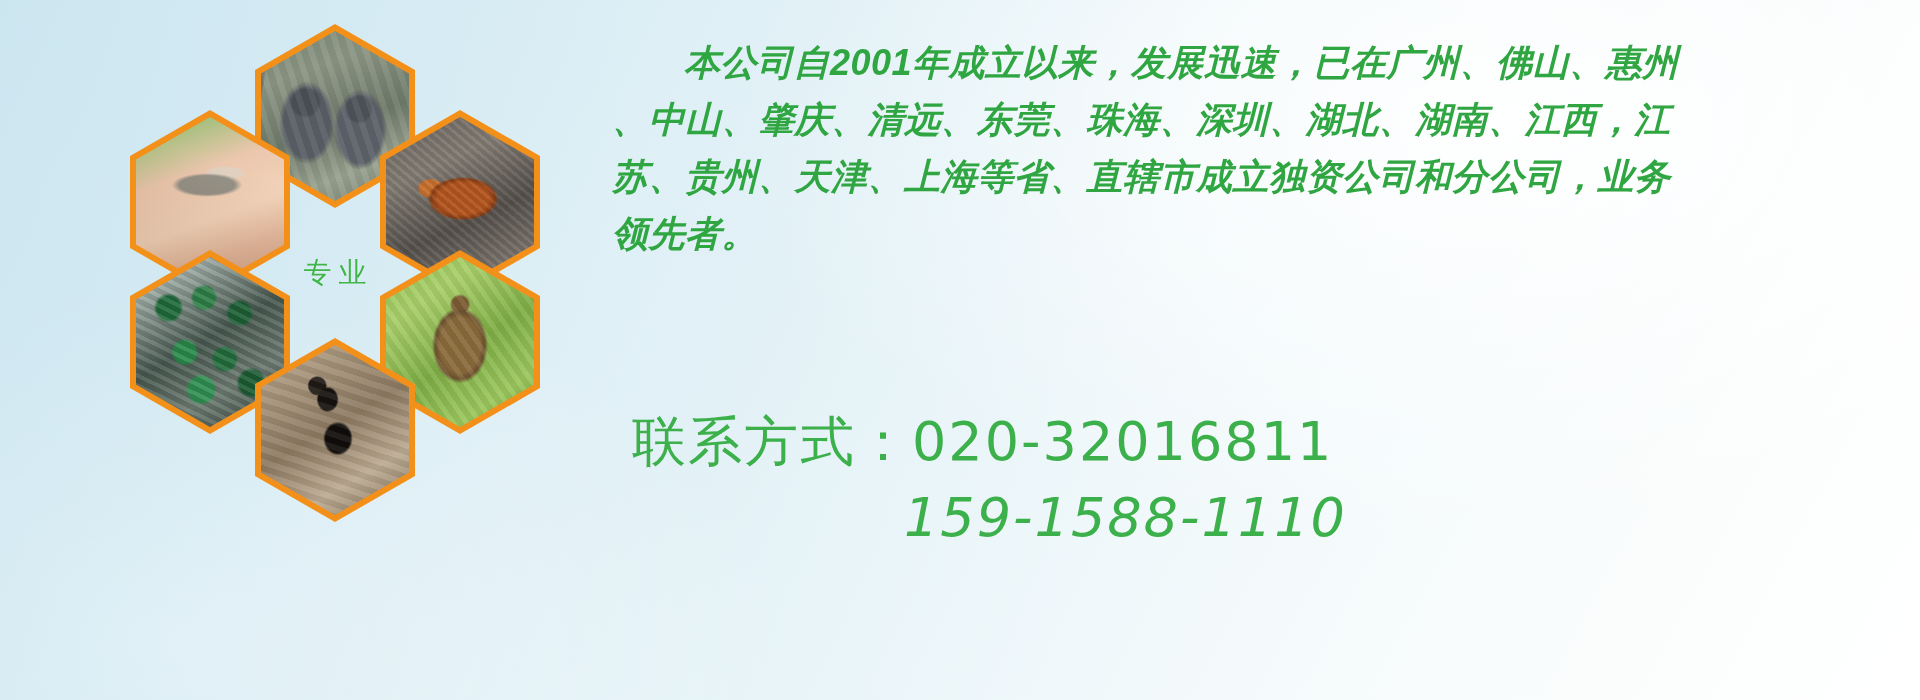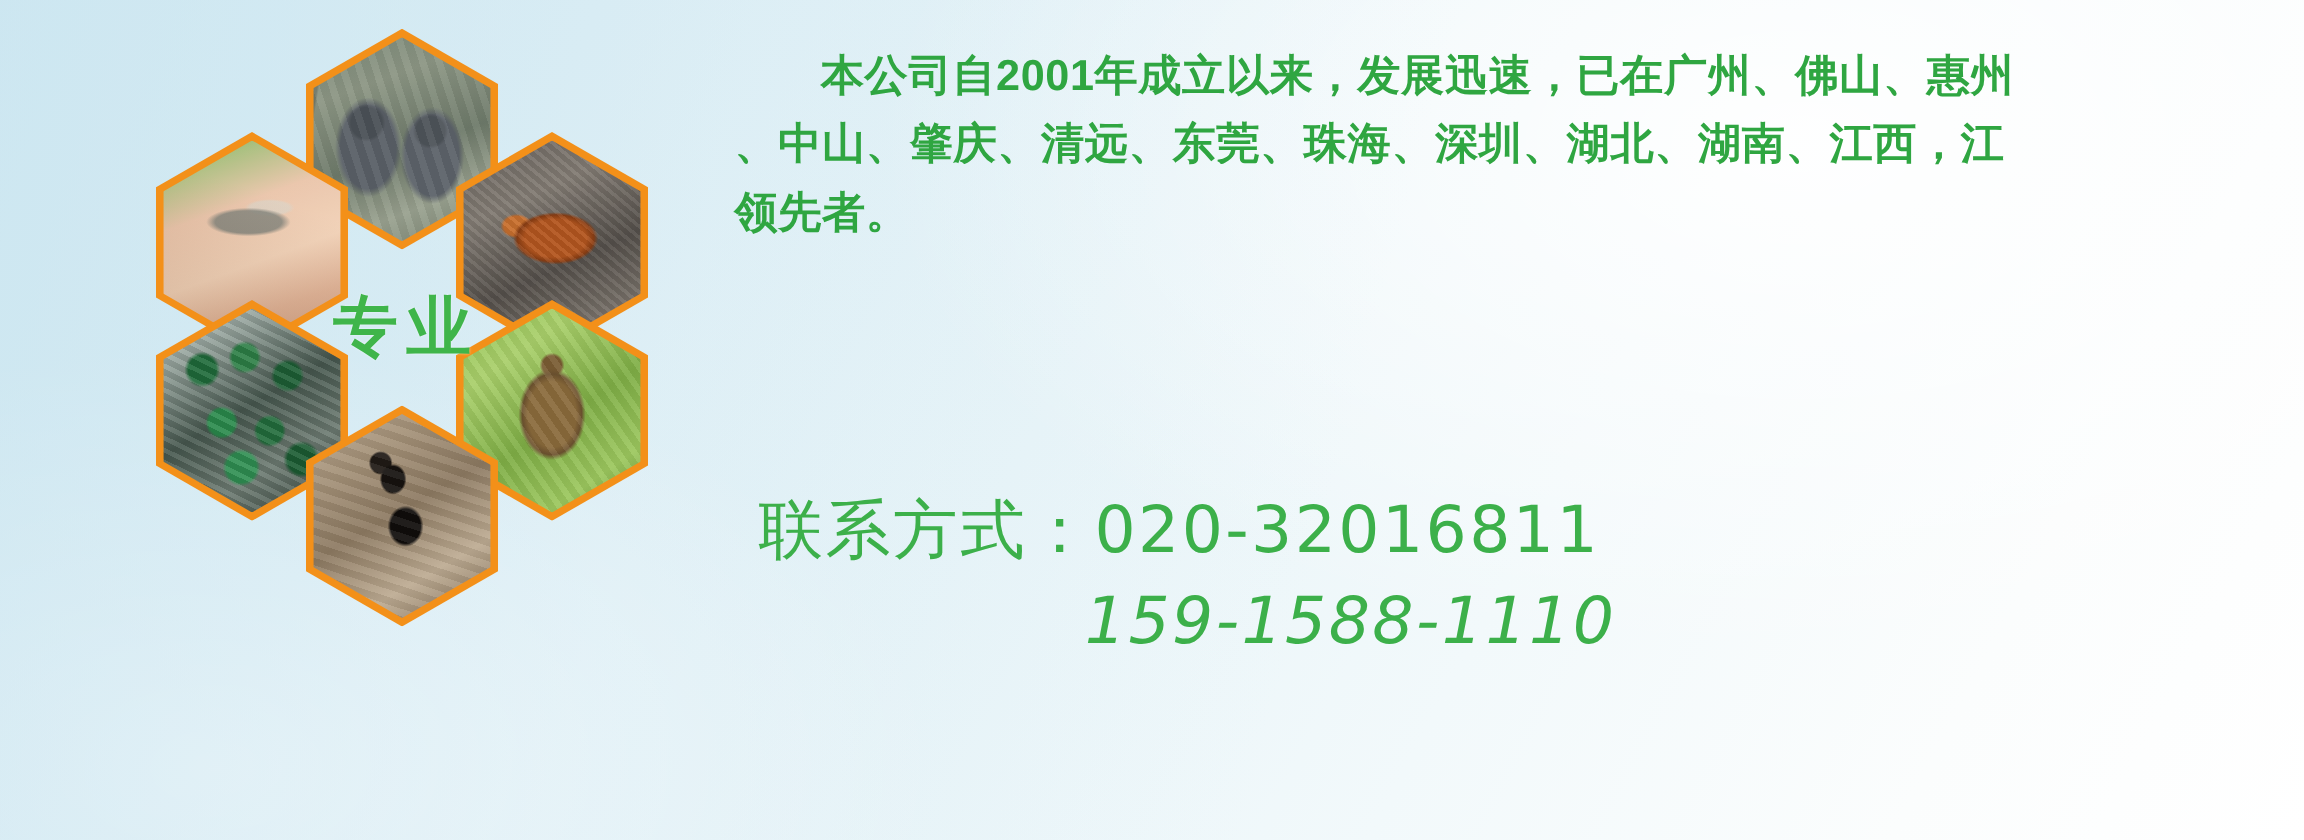--- a/index.html
+++ b/index.html
@@ -82,22 +82,22 @@
     height: 184px;
     display: flex;
     flex-direction: column;
     align-items: center;
     justify-content: center;
     z-index: 4;
     pointer-events: none;
   }
   .hex-center .line {
     color: #3fb54a;
-    font-size: 54px;
-    font-weight: bold;
+    font-size: 28px;
+    font-weight: normal;
     letter-spacing: 7px;
     text-indent: 7px;
     line-height: 1.42;
     text-shadow: 0 0 2px rgba(255,255,255,0.6);
     text-align: center;
   }
 
   
   .art.rats {
     background:
@@ -176,20 +176,21 @@
     background: repeating-linear-gradient(18deg, rgba(255,255,255,0.07) 0 6px, rgba(0,0,0,0.06) 6px 12px);
   }
 
   
   #copy {
     position: absolute;
     left: 612px;
     top: 34px;
     width: 1300px;
     z-index: 2;
+    font-style: italic;
   }
   .para {
     color: #2fa641;
     font-size: 36px;
     font-weight: bold;
     line-height: 57px;
     letter-spacing: 0.5px;
     white-space: nowrap;
   }
   .para.indent { text-indent: 72px; }
@@ -257,20 +258,21 @@
 
     <div class="hex-center">
       <div class="line">专业</div>
     </div>
 
   </div>
 
   <div id="copy">
     <div class="para indent">本公司自2001年成立以来，发展迅速，已在广州、佛山、惠州</div>
     <div class="para">、中山、肇庆、清远、东莞、珠海、深圳、湖北、湖南、江西，江</div>
+    <div class="para">苏、贵州、天津、上海等省、直辖市成立独资公司和分公司，业务</div>
     <div class="para">领先者。</div>
   </div>
 
   <div id="contact">
     <div class="contact-line">联系方式：020-32016811</div>
     <div class="contact-line second">159-1588-1110</div>
   </div>
 
 </div>
 

